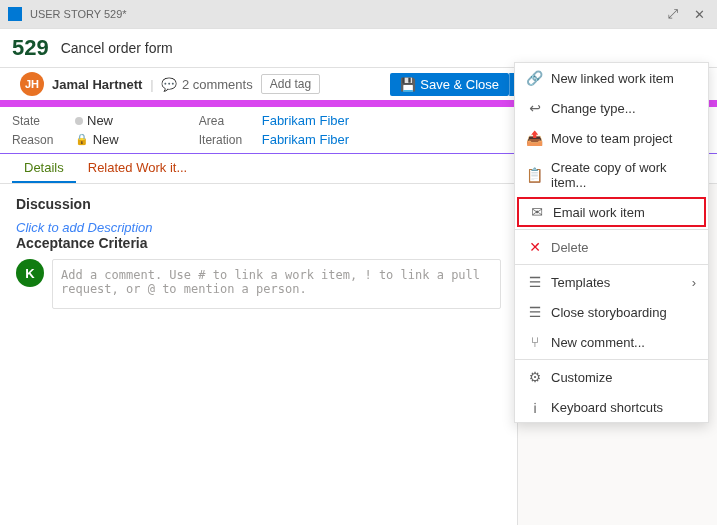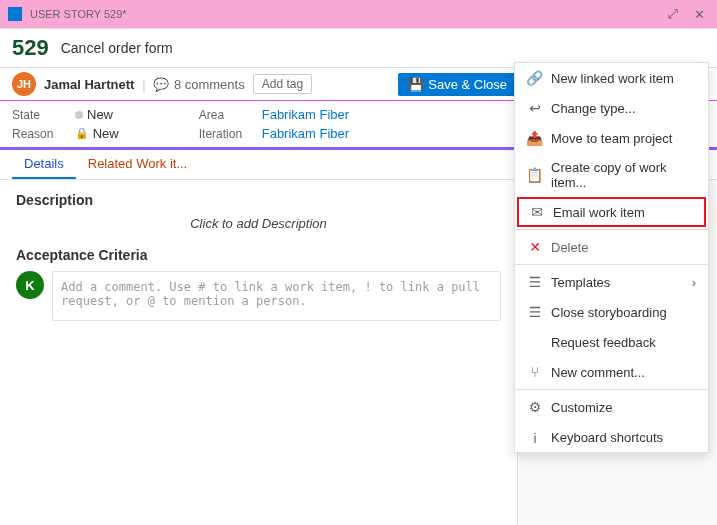--- a/index.html
+++ b/index.html
@@ -1,75 +1,75 @@
 <!DOCTYPE html>
 <html><head>
   <meta charset="utf-8">
   <style>
     * { box-sizing: border-box; margin: 0; padding: 0; }
     body { font-family: 'Segoe UI', Arial, sans-serif; font-size: 13px; background: #fff; width: 717px; height: 525px; overflow: hidden; color: #333; }
 
     .title-bar {
       display: flex; align-items: center; justify-content: space-between;
-      padding: 4px 8px; background: #f9a8d4; border-bottom: 1px solid #e0e0e0;
+      padding: 4px 8px; background: #e5e5e5; border-bottom: 1px solid #e0e0e0;
       font-size: 11px; color: #666;
     }
     .title-bar-left { display: flex; align-items: center; gap: 4px; }
     .title-bar-right { display: flex; align-items: center; gap: 8px; }
     .title-bar-btn { background: none; border: none; cursor: pointer; color: #666; font-size: 13px; padding: 2px 4px; }
 
     .header {
       display: flex; align-items: center; padding: 6px 12px;
       border-bottom: 1px solid #e0e0e0; gap: 8px;
     }
     .work-item-id { font-size: 22px; font-weight: 600; color: #14532d; }
     .work-item-title { font-size: 14px; color: #333; margin-left: 4px; }
 
     .toolbar {
-      display: flex; align-items: center; padding: 4px 12px;
-      border-bottom: 1px solid #d946ef; gap: 8px;
+      display: flex; align-items: center; padding: 4px 20px;
+      border-bottom: 7px solid #d946ef; gap: 8px;
     }
     .avatar { width: 24px; height: 24px; border-radius: 50%; background: #e87224; color: #fff; display: flex; align-items: center; justify-content: center; font-size: 11px; font-weight: bold; }
     .toolbar-username { font-size: 13px; color: #333; font-weight: bold; }
     .toolbar-sep { color: #ccc; }
     .comment-btn { display: flex; align-items: center; gap: 4px; color: #666; font-size: 13px; background: none; border: none; cursor: pointer; }
     .add-tag-btn { color: #666; background: none; border: 1px solid #ccc; padding: 2px 8px; border-radius: 2px; cursor: pointer; font-size: 12px; }
     .save-close-btn { display: flex; align-items: center; background: #0078d4; color: #fff; border: none; border-radius: 2px; cursor: pointer; font-size: 13px; padding: 4px 10px; gap: 4px; }
     .save-close-dropdown { background: #0078d4; color: #fff; border: none; border-left: 1px solid rgba(255,255,255,0.3); padding: 4px 6px; cursor: pointer; }
     .toolbar-right { margin-left: auto; display: flex; align-items: center; gap: 6px; }
     .follow-btn { display: flex; align-items: center; gap: 4px; background: none; border: 1px solid #ccc; padding: 3px 10px; border-radius: 2px; cursor: pointer; font-size: 13px; color: #333; }
     .icon-btn { background: none; border: none; cursor: pointer; color: #666; font-size: 16px; padding: 2px 4px; }
 
     .fields-row {
       display: flex; align-items: flex-start; padding: 6px 12px; gap: 40px;
-      border-bottom: 3px solid #8b5cf6;
+      border-bottom: 1px solid #8b5cf6;
     }
     .field-group { display: flex; flex-direction: column; gap: 4px; }
     .field-item { display: flex; align-items: center; gap: 8px; }
     .field-label { color: #666; font-size: 12px; min-width: 55px; }
     .field-value { display: flex; align-items: center; gap: 4px; font-size: 13px; color: #333; }
     .field-value-link { color: #0078d4; font-size: 13px; text-decoration: none; }
     .state-dot { width: 8px; height: 8px; border-radius: 50%; background: #ccc; display: inline-block; }
     .lock-icon { font-size: 11px; color: #666; }
     .area-iteration-group { display: flex; flex-direction: column; gap: 4px; margin-left: 40px; }
 
     .tabs {
       display: flex; border-bottom: 1px solid #e0e0e0; padding: 0 12px;
     }
     .tab { padding: 6px 12px; font-size: 13px; color: #c2410c; border-bottom: 2px solid transparent; cursor: pointer; }
-    .tab.active { color: #1d4ed8; border-bottom-color: #0078d4; }
+    .tab.active { color: #4d7c0f; border-bottom-color: #0078d4; }
 
     .main-content { display: flex; height: calc(525px - 175px); }
 
     .left-panel { flex: 1; padding: 12px 16px; overflow-y: auto; }
     .right-panel { width: 200px; padding: 12px; border-left: 1px solid #e0e0e0; background: #faf9f8; }
 
-    .section-title { font-size: 14px; font-weight: 600; color: #333; margin-bottom: 8px; margin-top: 16px; }
+    .section-title { font-size: 14px; font-weight: 600; color: #333; margin-bottom: 8px; margin-top: 0; }
     .section-title:first-child { margin-top: 0; }
-    .placeholder-text { color: #404040; font-size: 13px; font-style: italic; cursor: text; text-align: center; }
+    .placeholder-text { color: #3b82f6; font-size: 13px; font-style: italic; cursor: text; }
 
     .discussion-avatar { width: 28px; height: 28px; border-radius: 50%; background: #107c10; color: #fff; display: flex; align-items: center; justify-content: center; font-size: 13px; font-weight: bold; flex-shrink: 0; }
     .discussion-input { flex: 1; border: 1px solid #e0e0e0; border-radius: 2px; padding: 8px; font-size: 12px; color: #a19f9d; min-height: 50px; resize: none; cursor: text; background: #fff; }
     .discussion-row { display: flex; gap: 8px; }
     .planning-title { font-size: 14px; font-weight: 600; color: #333; margin-bottom: 8px; }
     .planning-field { margin-bottom: 12px; }
     .planning-field-label { font-size: 12px; color: #666; margin-bottom: 2px; }
     .planning-field-value { font-size: 13px; color: #333; }
     .planning-field-value.highlight { color: #0078d4; font-weight: 500; }
 
@@ -113,21 +113,21 @@
   <span class="work-item-id">529</span>
   <span class="work-item-title">Cancel order form</span>
 </div>
 
 <div class="toolbar">
   <div class="avatar">JH</div>
   <span class="toolbar-username">Jamal Hartnett</span>
   <span class="toolbar-sep">|</span>
   <button class="comment-btn">
     <span>💬</span>
-    <span>8 comments</span>
+    <span>2 comments</span>
   </button>
   <button class="add-tag-btn">Add tag</button>
   <div class="toolbar-right">
     <div style="display:flex">
       <button class="save-close-btn">
         <span>💾</span>
         <span>Save &amp; Close</span>
       </button>
       <button class="save-close-dropdown">▾</button>
     </div>
@@ -171,21 +171,21 @@
 </div>
 
 <div class="tabs">
   <div class="tab active">Details</div>
   <div class="tab">Related Work it...</div>
 </div>
 
 <div class="main-content">
 
   <div class="left-panel">
-    <div class="section-title">Description</div>
+    <div class="section-title">Discussion</div>
     <div class="placeholder-text">Click to add Description</div>
 
     <div class="section-title">Acceptance Criteria</div>
 
     <div class="discussion-row">
       <div class="discussion-avatar">K</div>
       <textarea class="discussion-input" readonly="" style="">Add a comment. Use # to link a work item, ! to link a pull request, or @ to mention a person.</textarea>
     </div>
   </div>
 
@@ -242,24 +242,20 @@
   <div class="menu-item">
     <span class="menu-icon">☰</span>
     <span>Templates</span>
     <span class="menu-arrow">›</span>
   </div>
   <div class="menu-item">
     <span class="menu-icon">☰</span>
     <span>Close storyboarding</span>
   </div>
   <div class="menu-item">
-    <span class="menu-icon" style="width:16px;"></span>
-    <span>Request feedback</span>
-  </div>
-  <div class="menu-item">
     <span class="menu-icon">⑂</span>
     <span>New comment...</span>
   </div>
   <div class="menu-sep"></div>
   <div class="menu-item">
     <span class="menu-icon">⚙</span>
     <span>Customize</span>
   </div>
   <div class="menu-item">
     <span class="menu-icon">ℹ</span>

